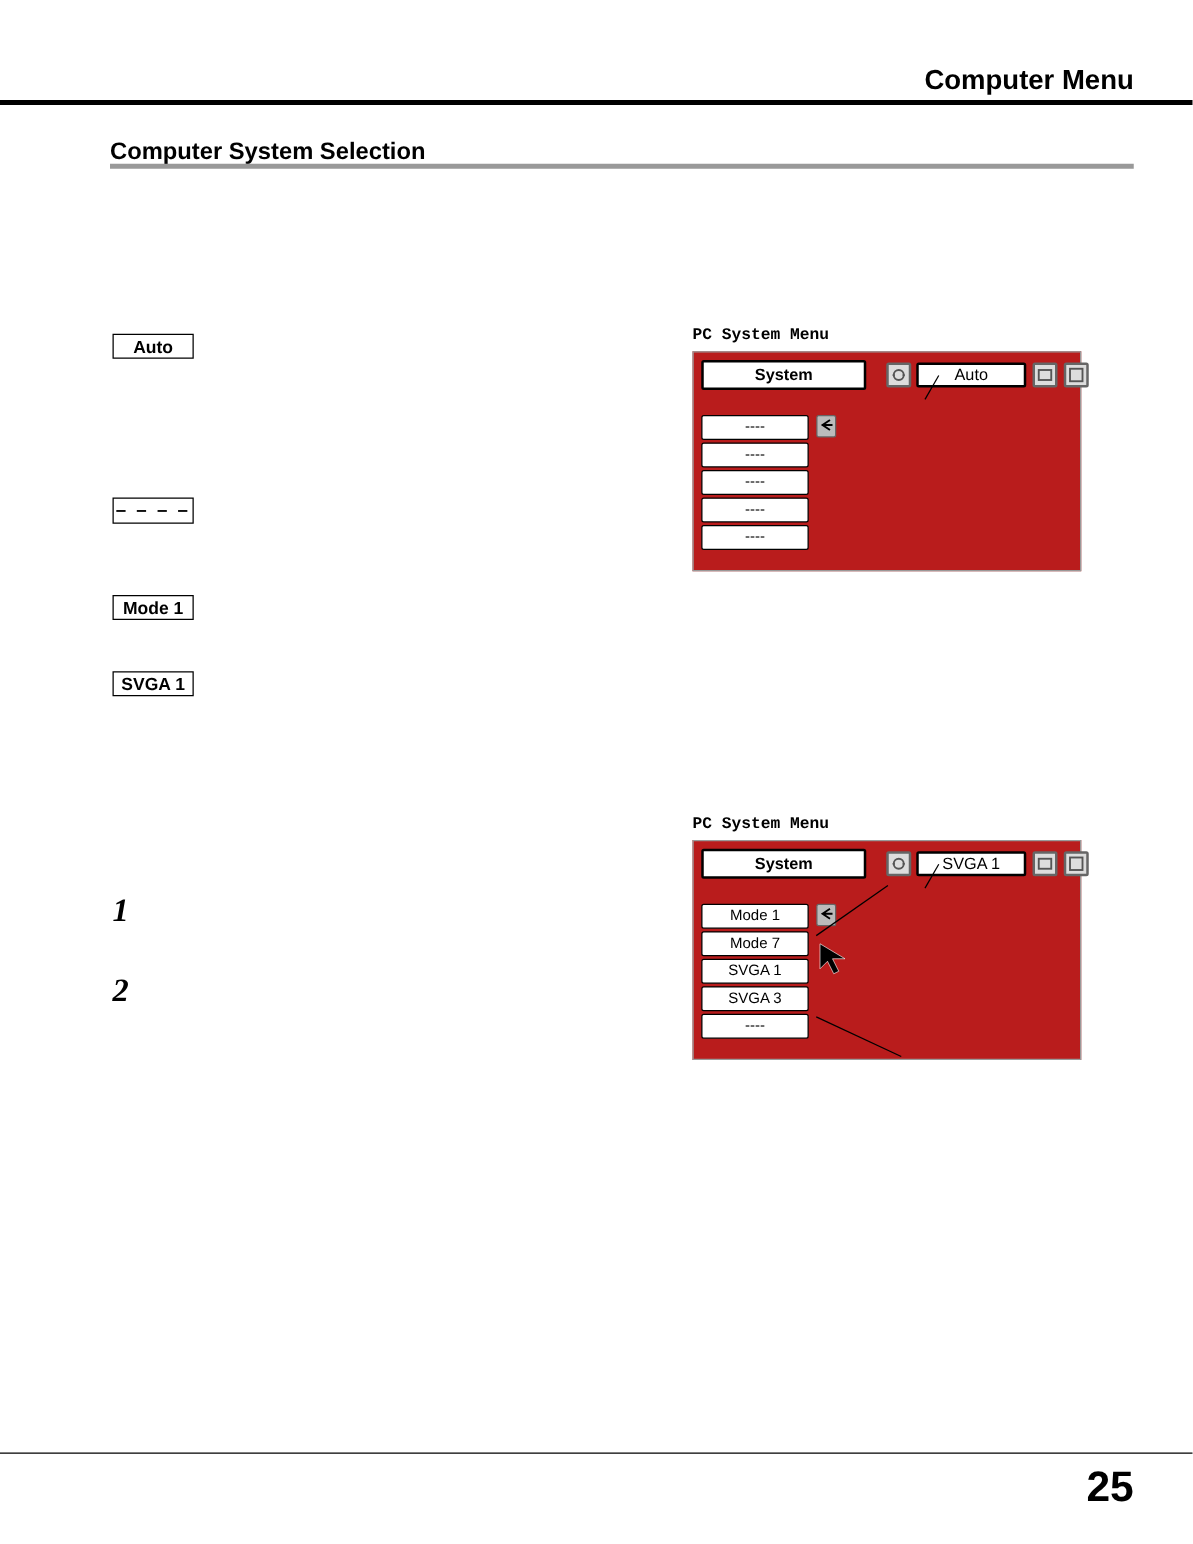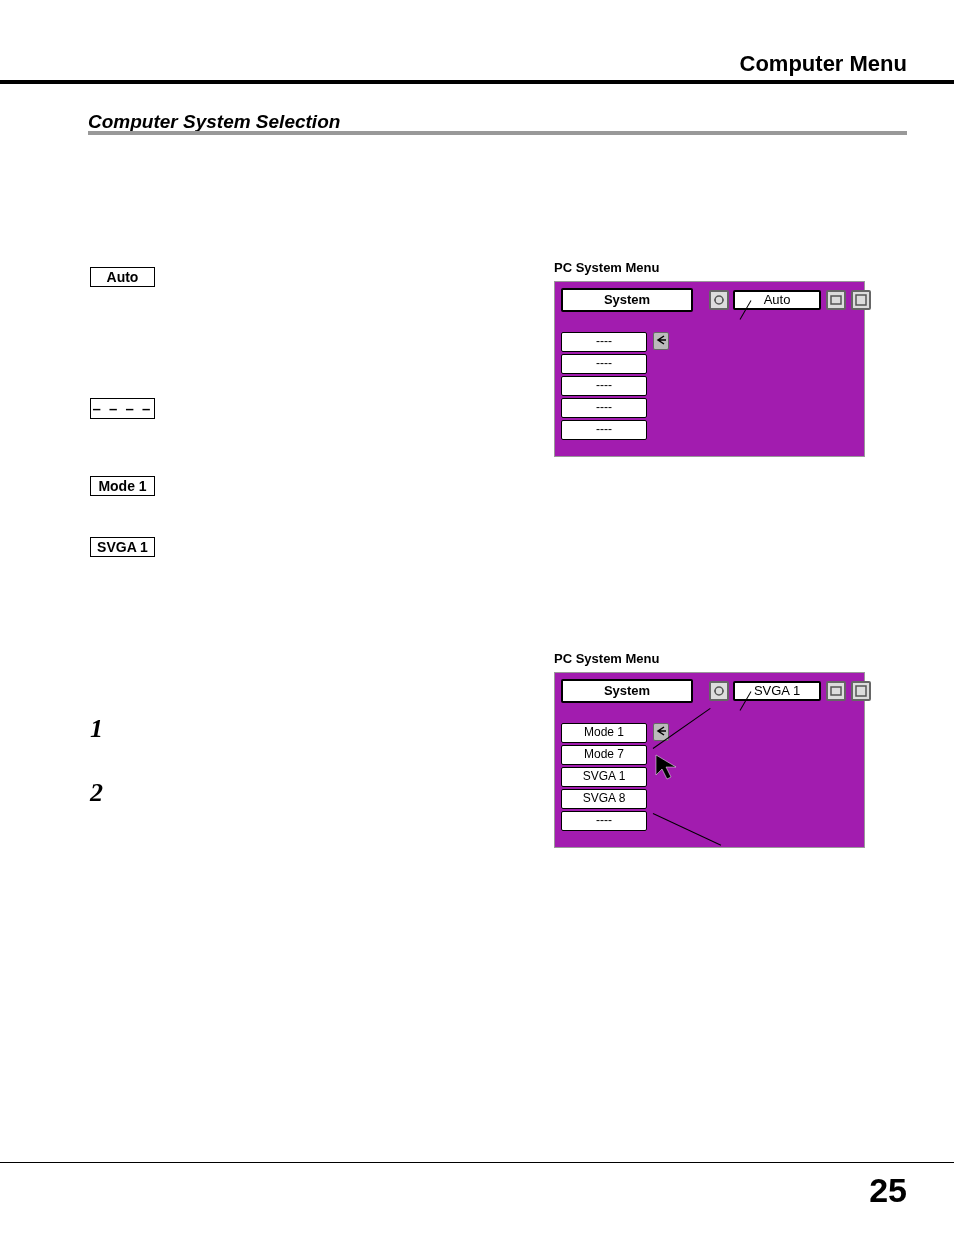--- a/index.html
+++ b/index.html
@@ -22,21 +22,20 @@
     position: absolute;
     left: 0; right: 0;
     top: 80px;
     height: 4px;
     background: #000;
   }
   .section-title {
     position: absolute;
     top: 111px;
     left: 88px;
-    font-style: italic;
     font-weight: bold;
     font-size: 19px;
   }
   .hr-gray {
     position: absolute;
     left: 88px; right: 47px;
     top: 131px;
     height: 4px;
     background: #999;
   }
@@ -51,26 +50,27 @@
     background: #fff;
   }
   .box-auto { top: 267px; left: 90px; }
   .box-dash { top: 398px; left: 90px; font-size: 15px; letter-spacing: 2px; }
   .box-mode1 { top: 476px; left: 90px; }
   .box-svga1 { top: 537px; left: 90px; }
   .menu-caption {
     position: absolute;
     font-weight: bold;
     font-size: 13px;
+    font-family: Liberation Mono, monospace;
   }
   .cap1 { top: 260px; left: 554px; }
   .cap2 { top: 651px; left: 554px; }
   .menu {
     position: absolute;
-    background: #a21caf;
+    background: #b91c1c;
     width: 311px;
     height: 176px;
     border: 1px solid #999;
   }
   .menu1 { top: 281px; left: 554px; }
   .menu2 { top: 672px; left: 554px; }
   .menu-header {
     position: absolute;
     top: 6px; left: 6px; right: 6px;
     height: 26px;
@@ -263,21 +263,21 @@
   <div class="slash slash1"></div>
   <div class="pointer">
     <svg width="14" height="14" viewBox="0 0 14 14">
         <path d="M10 3 L4 7 L10 11 M4 7 L12 7" stroke="#000" stroke-width="1.5" fill="none"></path>
       </svg>
   </div>
   <div class="menu-body">
     <div class="menu-item">Mode 1</div>
     <div class="menu-item">Mode 7</div>
     <div class="menu-item">SVGA 1</div>
-    <div class="menu-item">SVGA 8</div>
+    <div class="menu-item">SVGA 3</div>
     <div class="menu-item">----</div>
   </div>
   <svg style="position:absolute;top:80px;left:99px;" width="50" height="50">
     <path d="M2 2 L2 22 L8 16 L13 26 L17 24 L12 14 L22 14 Z" fill="#000" stroke="#fff" stroke-width="0.5"></path>
   </svg>
   <div class="cursor-line" style="top:75px;left:98px;width:70px;transform:rotate(-35deg);transform-origin:left;"></div>
   <div class="cursor-line" style="top:140px;left:98px;width:75px;transform:rotate(25deg);transform-origin:left;"></div>
 </div>
 
 <div class="big-num n1">1</div>

